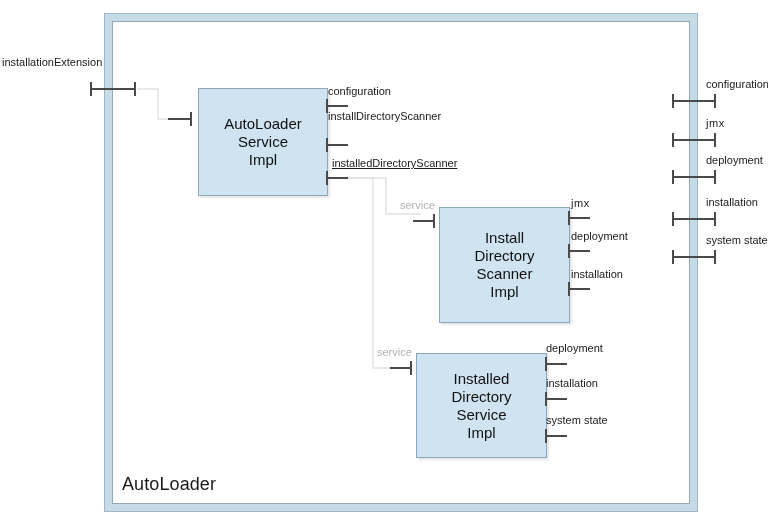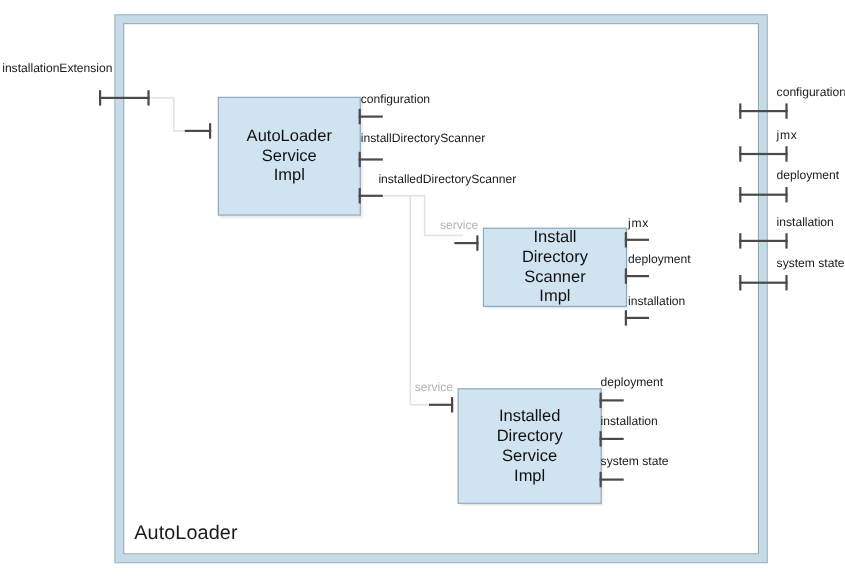--- a/index.html
+++ b/index.html
@@ -67,21 +67,21 @@
   }
   .component .cname {
     font-size: 15px;
     line-height: 18px;
     color: #111111;
     text-align: center;
     white-space: pre-line;
   }
 
   #comp-autoloader   { left: 198px; top: 88px;  width: 130px; height: 108px; }
-  #comp-install      { left: 439px; top: 207px; width: 131px; height: 72px; }
+  #comp-install      { left: 439px; top: 207px; width: 131px; height: 116px; }
   #comp-installed    { left: 416px; top: 353px; width: 131px; height: 105px; }
 
   
   .port {
     position: absolute;
     height: 14px;
   }
   .port .bar {
     position: absolute;
     left: 0;
@@ -183,27 +183,27 @@
     <span class="bar"></span>
     <span class="tick"></span>
   </div>
 
   <div class="plabel" style="left:328px; top:85px;">configuration</div>
   <div class="stub flip" style="left:326px; top:99px; width:22px;">
     <span class="bar"></span>
     <span class="tick"></span>
   </div>
 
-  <div class="plabel" style="left:328px; top:120px;">installDirectoryScanner</div>
+  <div class="plabel" style="left:328px; top:110px;">installDirectoryScanner</div>
   <div class="stub flip" style="left:326px; top:138px; width:22px;">
     <span class="bar"></span>
     <span class="tick"></span>
   </div>
 
-  <div class="plabel" style="left:344px; top:157px;">installedDirectoryScanner</div>
+  <div class="plabel" style="left:332px; top:157px;text-decoration:underline;">installedDirectoryScanner</div>
   <div class="stub flip" style="left:326px; top:171px; width:22px;">
     <span class="bar"></span>
     <span class="tick"></span>
   </div>
 
   <div class="component" id="comp-install">
     <span class="cname">Install
 Directory
 Scanner
 Impl</span>

